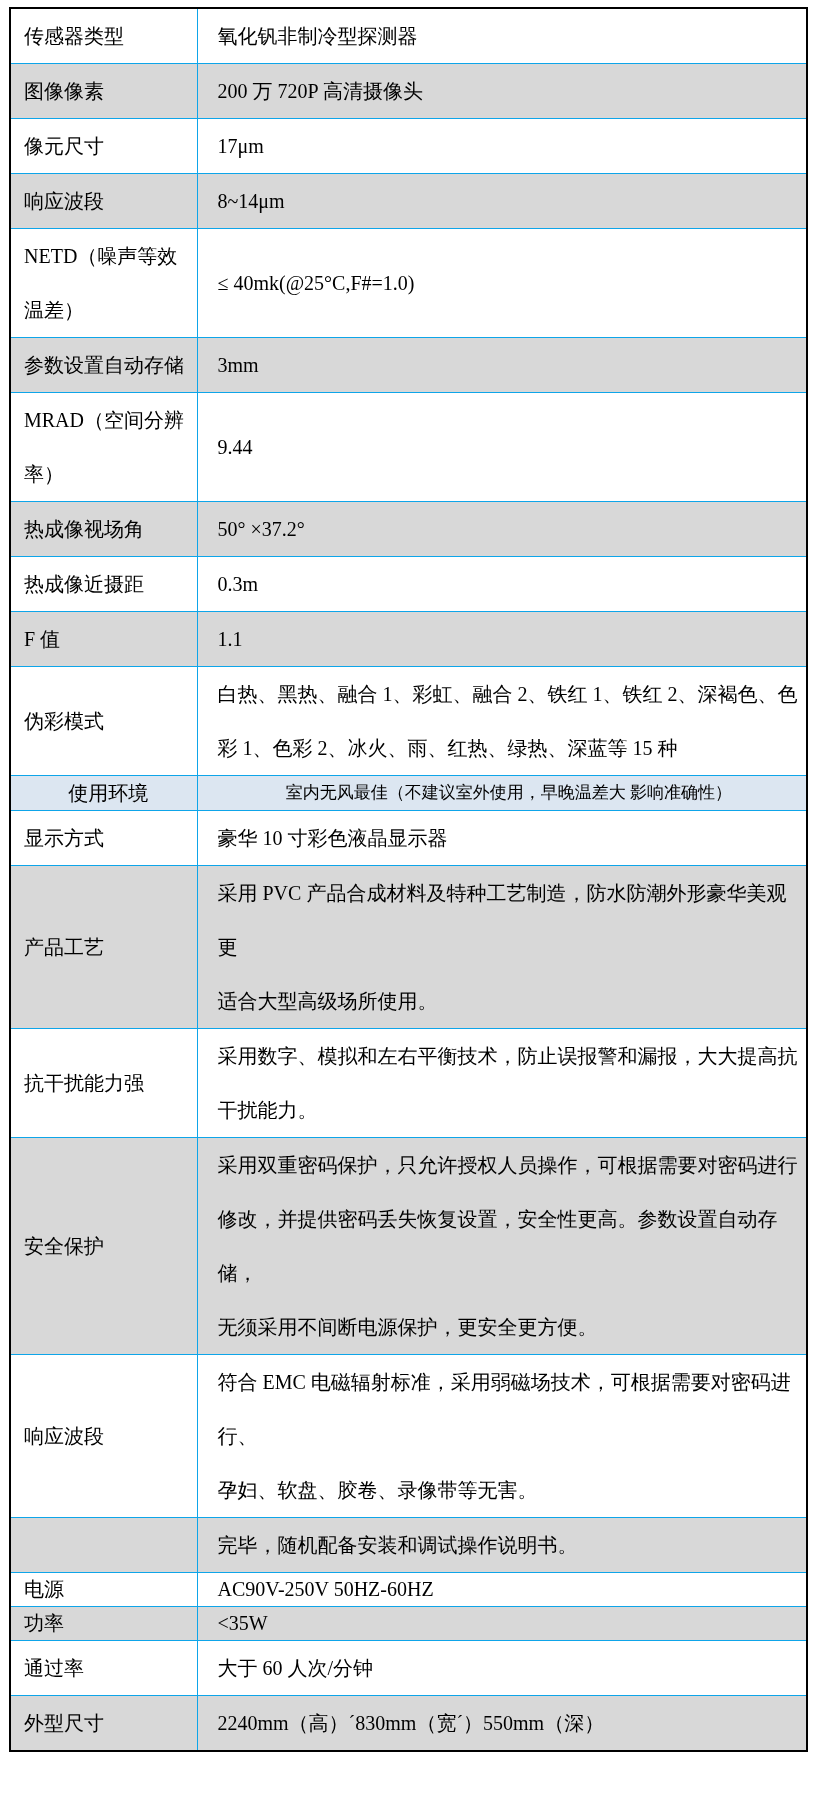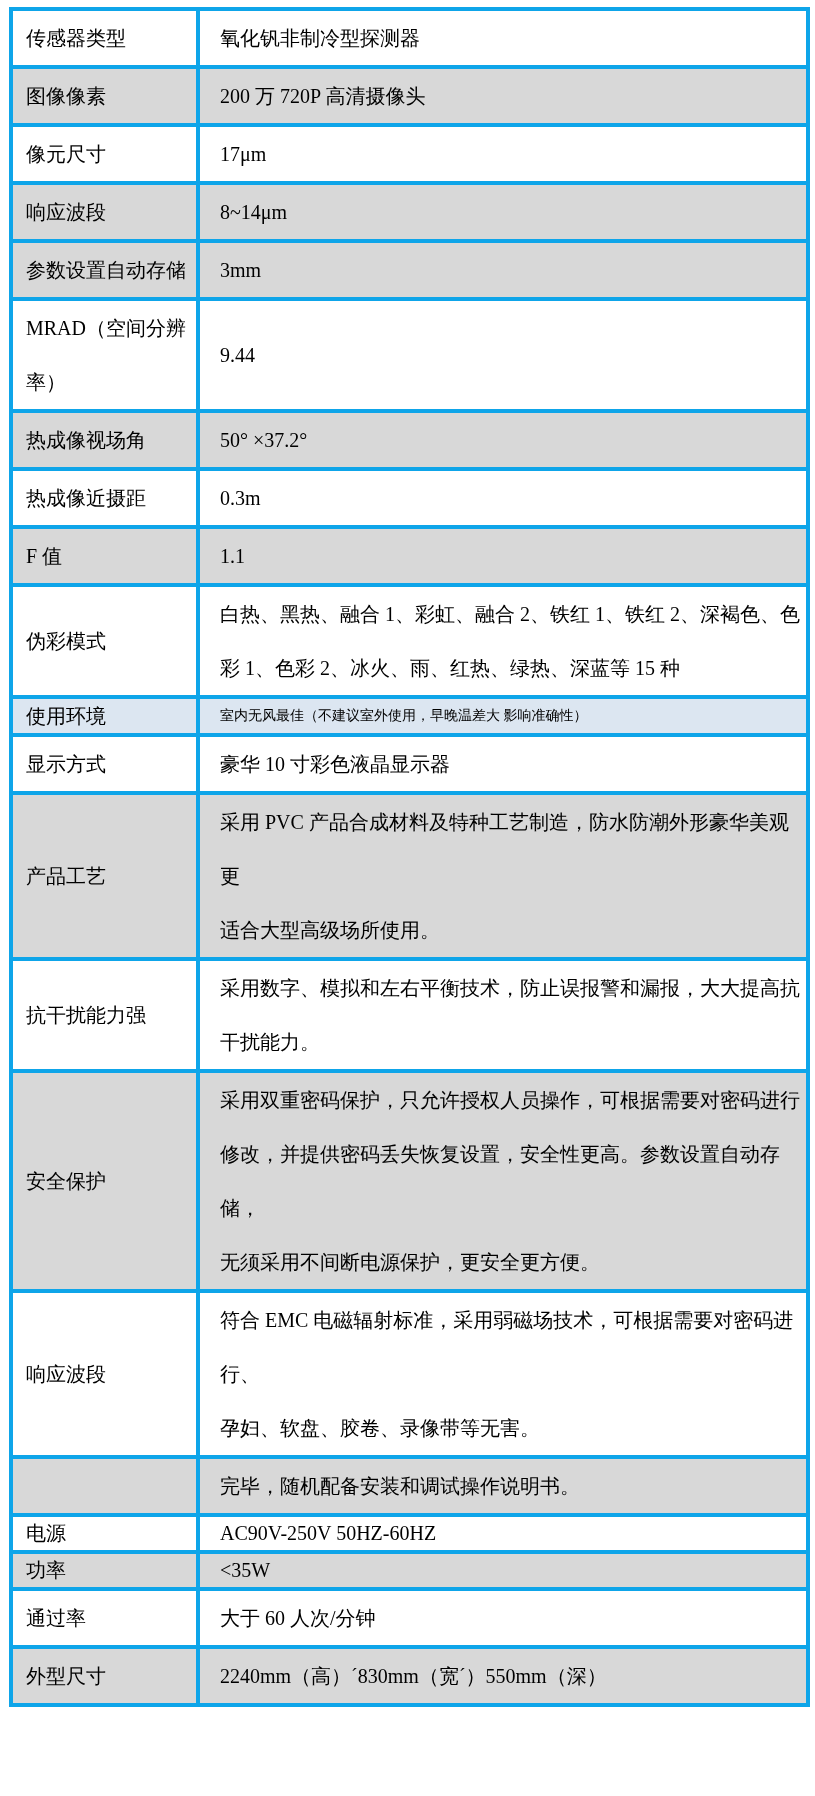--- a/index.html
+++ b/index.html
@@ -17,35 +17,35 @@
     left: 9px;
     top: 7px;
     width: 797px;
     border-collapse: collapse;
     table-layout: fixed;
     border: 2px solid #000000;
   }
   col.c-label { width: 187px; }
   col.c-value { width: 610px; }
   td {
-    border: 4px solid #0ea5e9;
+    border: 1px solid #0ea5e9;
     font-size: 20px;
     line-height: 54px;
     vertical-align: middle;
     white-space: pre-line;
     word-break: break-all;
     overflow: hidden;
   }
   td.label { padding: 0 4px 0 13px; }
   td.value { padding: 0 6px 0 20px; }
   tr.bg-white { background: #ffffff; }
   tr.bg-gray  { background: #d8d8d8; }
-  tr.bg-blue  { background: #dce6f1; }
+  tr.bg-blue  { background: #dce6f1; text-align: center; }
   tr.compact td { line-height: 33px; }
-  tr.small td.value { font-size: 14px; }
+  tr.small td.value { font-size: 17px; }
   tr.small td { line-height: 34px; }
 </style>
 </head>
 <body>
 
 <div class="page">
   <table class="spec-table">
     <colgroup>
       <col class="c-label">
       <col class="c-value">
@@ -59,20 +59,24 @@
     <td class="label">图像像素</td>
     <td class="value">200 万  720P 高清摄像头</td>
   </tr>
         <tr class="bg-white">
     <td class="label">像元尺寸</td>
     <td class="value">17μm</td>
   </tr>
         <tr class="bg-gray">
     <td class="label">响应波段</td>
     <td class="value">8~14μm</td>
+  </tr>
+        <tr class="bg-white">
+    <td class="label">NETD（噪声等效温差）</td>
+    <td class="value">≤ 40mk(@25°C,F#=1.0)</td>
   </tr>
         <tr class="bg-gray">
     <td class="label">参数设置自动存储</td>
     <td class="value">3mm</td>
   </tr>
         <tr class="bg-white">
     <td class="label">MRAD（空间分辨率）</td>
     <td class="value">9.44</td>
   </tr>
         <tr class="bg-gray">

